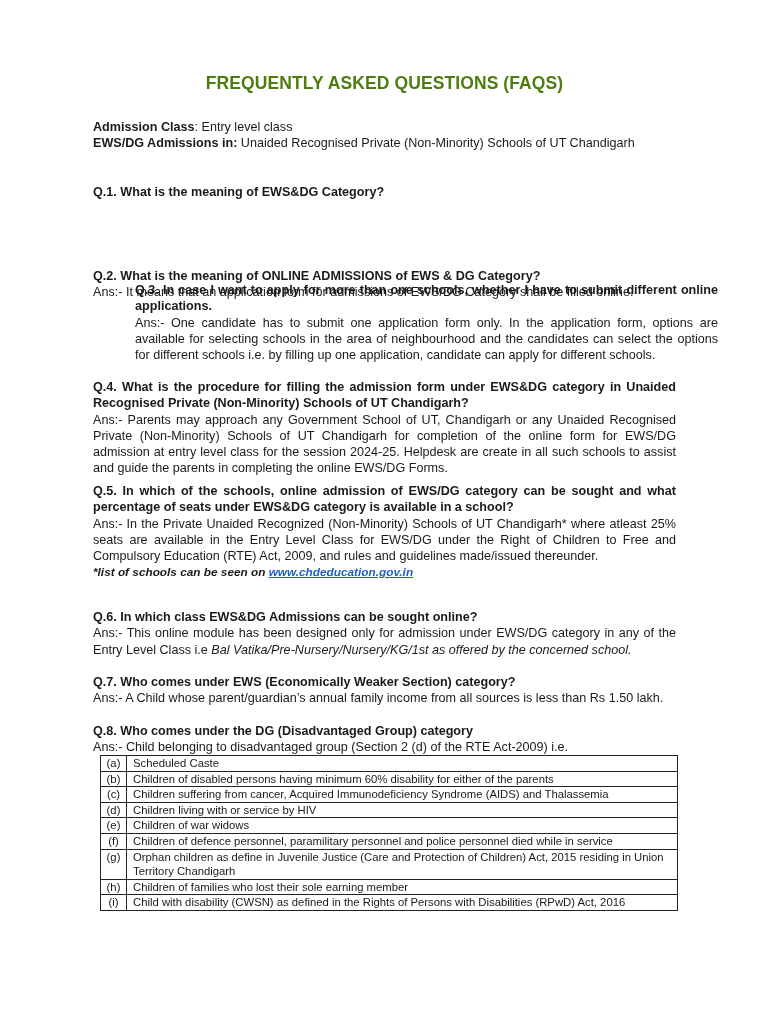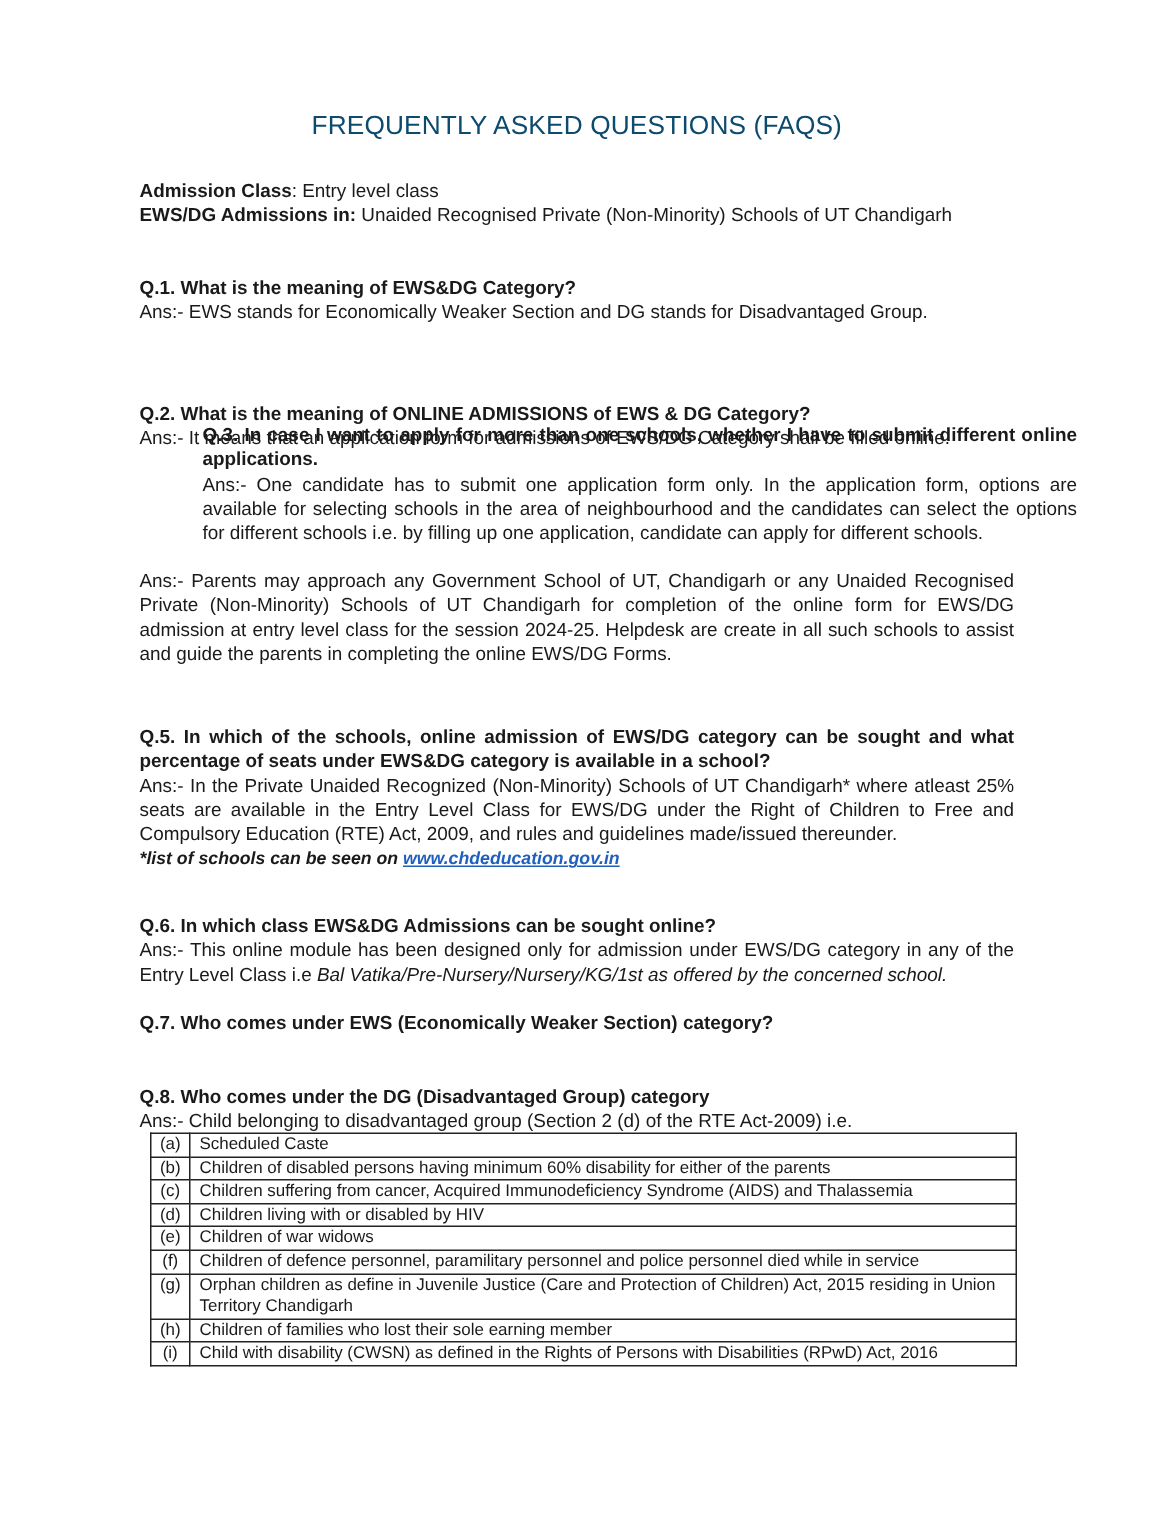--- a/index.html
+++ b/index.html
@@ -20,24 +20,24 @@
       left: 93px;
       top: 0;
       width: 583px;
     }
     .title {
       position: absolute;
       left: 0;
       width: 583px;
       top: 73px;
       text-align: center;
-      font-weight: normal;
+      font-weight: bold;
       font-size: 17.5px;
       letter-spacing: 0.1px;
-      color: #0c4a6e;
+      color: #4d7c0f;
     }
     .meta {
       position: absolute;
       left: 0;
       top: 119px;
       width: 583px;
       font-size: 12.6px;
       line-height: 16.3px;
     }
     .meta b { font-weight: bold; }
@@ -99,52 +99,53 @@
     <div>
       <b>Admission Class</b><span>: Entry level class</span>
     </div>
     <div>
       <b>EWS/DG Admissions in:</b><span> Unaided Recognised Private (Non-Minority) Schools of UT Chandigarh</span>
     </div>
   </div>
 
   <div class="faq" style="top:184px;">
     <div class="q">Q.1.  What is the meaning of EWS&amp;DG Category?</div>
-    <div class="a">Ans:- EWS stands for Economically Weaker Section and DG stands for Disadvantaged Group.</div>
   </div>
 
   <div class="faq" style="top:248px;margin-top:20px;">
     <div class="q">Q.2. What is the meaning of ONLINE ADMISSIONS of EWS &amp; DG Category?</div>
     <div class="a">Ans:- It means that an application form for admissions of EWS/DG Category shall be filled online.</div>
   </div>
 
   <div class="faq" style="top:282px;margin-left:42px;">
     <div class="q">Q.3. In case I want to apply for more than one schools, whether I have to submit  different online applications.</div>
     <div class="a">Ans:- One candidate has to submit one application form only. In the application form, options are available for selecting schools in the area of neighbourhood and the candidates can select the options for different schools i.e. by filling up one application, candidate can apply for different schools.</div>
   </div>
 
   <div class="faq" style="top:379px;">
+    <div class="q">Q.4. What is the procedure for filling the admission form under EWS&amp;DG category in Unaided Recognised Private (Non-Minority) Schools of UT Chandigarh?</div>
     <div class="a">Ans:- Parents may approach any Government School of UT, Chandigarh or any Unaided Recognised Private (Non-Minority) Schools of UT Chandigarh for completion of the online form for EWS/DG admission at  entry level class for the session 2024-25. Helpdesk are create in all such schools to assist and guide the parents in completing the online EWS/DG Forms.</div>
   </div>
 
   <div class="faq" style="top:483px;">
     <div class="q">Q.5. In which of the schools, online admission of EWS/DG category can be sought and what percentage of seats under EWS&amp;DG category is available in a school?</div>
     <div class="a">Ans:- In the Private Unaided Recognized (Non-Minority) Schools of UT Chandigarh* where atleast 25% seats are available in the Entry Level Class for EWS/DG under the Right of Children to Free and Compulsory Education (RTE) Act, 2009, and rules and guidelines made/issued thereunder.</div>
     <div class="note">
       <span>*list of schools can be seen on </span><a>www.chdeducation.gov.in</a>
     </div>
   </div>
 
   <div class="faq" style="top:609px;">
     <div class="q">Q.6. In which class EWS&amp;DG Admissions can be sought online?</div>
     <div class="a"><span>Ans:- This online module has been designed only for admission under EWS/DG category in any of the Entry Level Class i.e </span><span class="em">Bal Vatika/Pre-Nursery/Nursery/KG/1st as offered by the concerned school.</span></div>
   </div>
 
   <div class="faq" style="top:674px;">
     <div class="q">Q.7. Who comes under EWS (Economically Weaker Section) category?</div>
+    <div class="a">Ans:- A Child whose parent/guardian’s annual family income from all sources is less than Rs 1.50 lakh.</div>
   </div>
 
   <div class="faq" style="top:723px;">
     <div class="q">Q.8. Who comes under the DG (Disadvantaged Group) category</div>
     <div class="a">Ans:-  Child belonging to disadvantaged group (Section 2 (d) of the RTE Act-2009) i.e.</div>
   </div>
 
   <table class="dg">
     <tbody>
       <tr>
@@ -154,21 +155,21 @@
       <tr>
         <td class="idx">(b)</td>
         <td>Children of disabled persons having minimum 60% disability for either of the parents</td>
       </tr>
       <tr>
         <td class="idx">(c)</td>
         <td>Children suffering from cancer, Acquired Immunodeficiency Syndrome (AIDS) and Thalassemia</td>
       </tr>
       <tr>
         <td class="idx">(d)</td>
-        <td>Children living with or disabled by HIV</td>
+        <td>Children living with or service by HIV</td>
       </tr>
       <tr>
         <td class="idx">(e)</td>
         <td>Children of war widows</td>
       </tr>
       <tr>
         <td class="idx">(f)</td>
         <td>Children of defence personnel, paramilitary personnel and police personnel died while in service</td>
       </tr>
       <tr>

